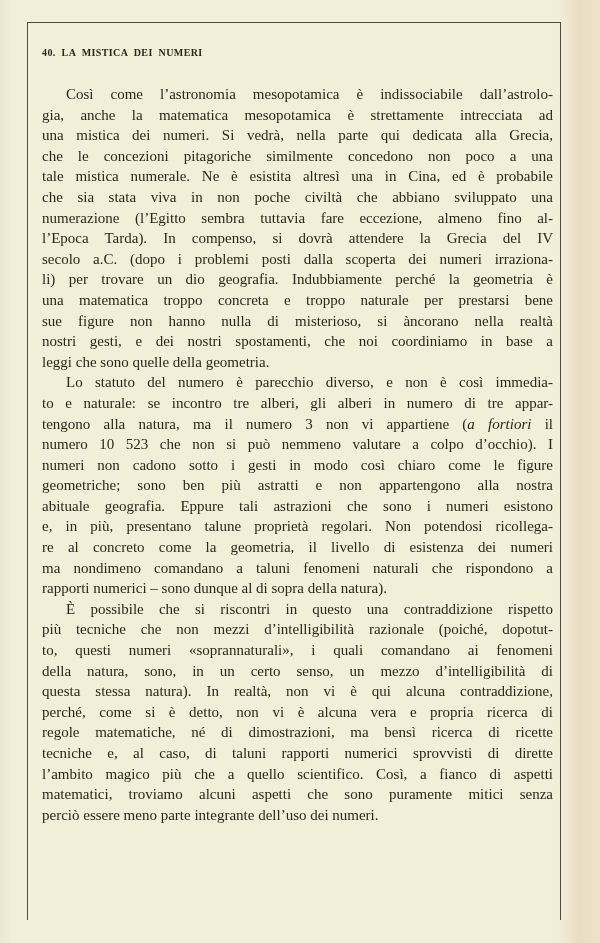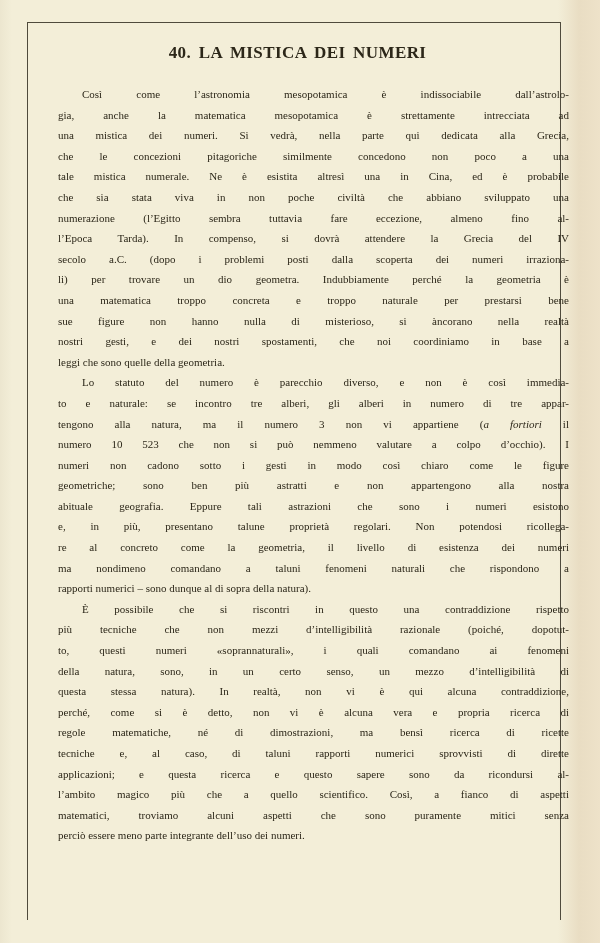--- a/index.html
+++ b/index.html
@@ -19,35 +19,34 @@
     left: 27px; top: 22px;
     width: 534px; height: 898px;
     box-sizing: border-box;
     border-top: 1.5px solid var(--frame, #4f4a3c);
     border-left: 1.5px solid var(--frame, #4f4a3c);
     border-right: 1.5px solid var(--frame, #4f4a3c);
   }
   .heading {
     position: absolute;
     top: 44px; left: 42px; width: 511px;
-    text-align: center;
+    text-align: left;
     font-weight: bold;
-    font-size: 17px;
+    font-size: 10px;
     line-height: 18px;
     letter-spacing: 0.4px;
     word-spacing: 3px;
     color: var(--ink, #28231a);
   }
   .text-block {
     position: absolute;
     left: 42px; top: 84px; width: 511px;
-    font-size: 11px;
+    font-size: 15px;
     line-height: 20.6px;
     color: var(--ink, #2c2719);
-    margin-left: 16px;
   }
   .para { margin: 0; }
   .line {
     height: 20.6px;
     overflow: hidden;
     text-align: justify;
     text-align-last: justify;
     text-justify: inter-word;
   }
   .line.first { text-indent: 24px; }
@@ -64,21 +63,21 @@
       <div class="para">
         <div class="line first"><span>Così come l’astronomia mesopotamica è indissociabile dall’astrolo-</span></div>
         <div class="line"><span>gia, anche la matematica mesopotamica è strettamente intrecciata ad</span></div>
         <div class="line"><span>una mistica dei numeri. Si vedrà, nella parte qui dedicata alla Grecia,</span></div>
         <div class="line"><span>che le concezioni pitagoriche similmente concedono non poco a una</span></div>
         <div class="line"><span>tale mistica numerale. Ne è esistita altresì una in Cina, ed è probabile</span></div>
         <div class="line"><span>che sia stata viva in non poche civiltà che abbiano sviluppato una</span></div>
         <div class="line"><span>numerazione (l’Egitto sembra tuttavia fare eccezione, almeno fino al-</span></div>
         <div class="line"><span>l’Epoca Tarda). In compenso, si dovrà attendere la Grecia del IV</span></div>
         <div class="line"><span>secolo a.C. (dopo i problemi posti dalla scoperta dei numeri irraziona-</span></div>
-        <div class="line"><span>li) per trovare un dio geometra. Indubbiamente perché la geometria è</span></div>
+        <div class="line"><span>li) per trovare un dio geografia. Indubbiamente perché la geometria è</span></div>
         <div class="line"><span>una matematica troppo concreta e troppo naturale per prestarsi bene</span></div>
         <div class="line"><span>sue figure non hanno nulla di misterioso, si àncorano nella realtà</span></div>
         <div class="line"><span>nostri gesti, e dei nostri spostamenti, che noi coordiniamo in base a</span></div>
         <div class="line plast"><span>leggi che sono quelle della geometria.</span></div>
       </div>
       <div class="para">
         <div class="line first"><span>Lo statuto del numero è parecchio diverso, e non è così immedia-</span></div>
         <div class="line"><span>to e naturale: se incontro tre alberi, gli alberi in numero di tre appar-</span></div>
         <div class="line"><span>tengono alla natura, ma il numero 3 non vi appartiene (</span><i>a fortiori</i><span> il</span></div>
         <div class="line"><span>numero 10 523 che non si può nemmeno valutare a colpo d’occhio). I</span></div>
@@ -92,19 +91,18 @@
       </div>
       <div class="para">
         <div class="line first"><span>È possibile che si riscontri in questo una contraddizione rispetto</span></div>
         <div class="line"><span>più tecniche che non mezzi d’intelligibilità razionale (poiché, dopotut-</span></div>
         <div class="line"><span>to, questi numeri «soprannaturali», i quali comandano ai fenomeni</span></div>
         <div class="line"><span>della natura, sono, in un certo senso, un mezzo d’intelligibilità di</span></div>
         <div class="line"><span>questa stessa natura). In realtà, non vi è qui alcuna contraddizione,</span></div>
         <div class="line"><span>perché, come si è detto, non vi è alcuna vera e propria ricerca di</span></div>
         <div class="line"><span>regole matematiche, né di dimostrazioni, ma bensì ricerca di ricette</span></div>
         <div class="line"><span>tecniche e, al caso, di taluni rapporti numerici sprovvisti di dirette</span></div>
-        <div class="line"><span>applicazioni; e questa ricerca e questo sapere sono da ricondursi al-</span></div>
         <div class="line"><span>l’ambito magico più che a quello scientifico. Così, a fianco di aspetti</span></div>
         <div class="line"><span>matematici, troviamo alcuni aspetti che sono puramente mitici senza</span></div>
         <div class="line plast"><span>perciò essere meno parte integrante dell’uso dei numeri.</span></div>
       </div>
     </div>
 </div>
 
 </body></html>

